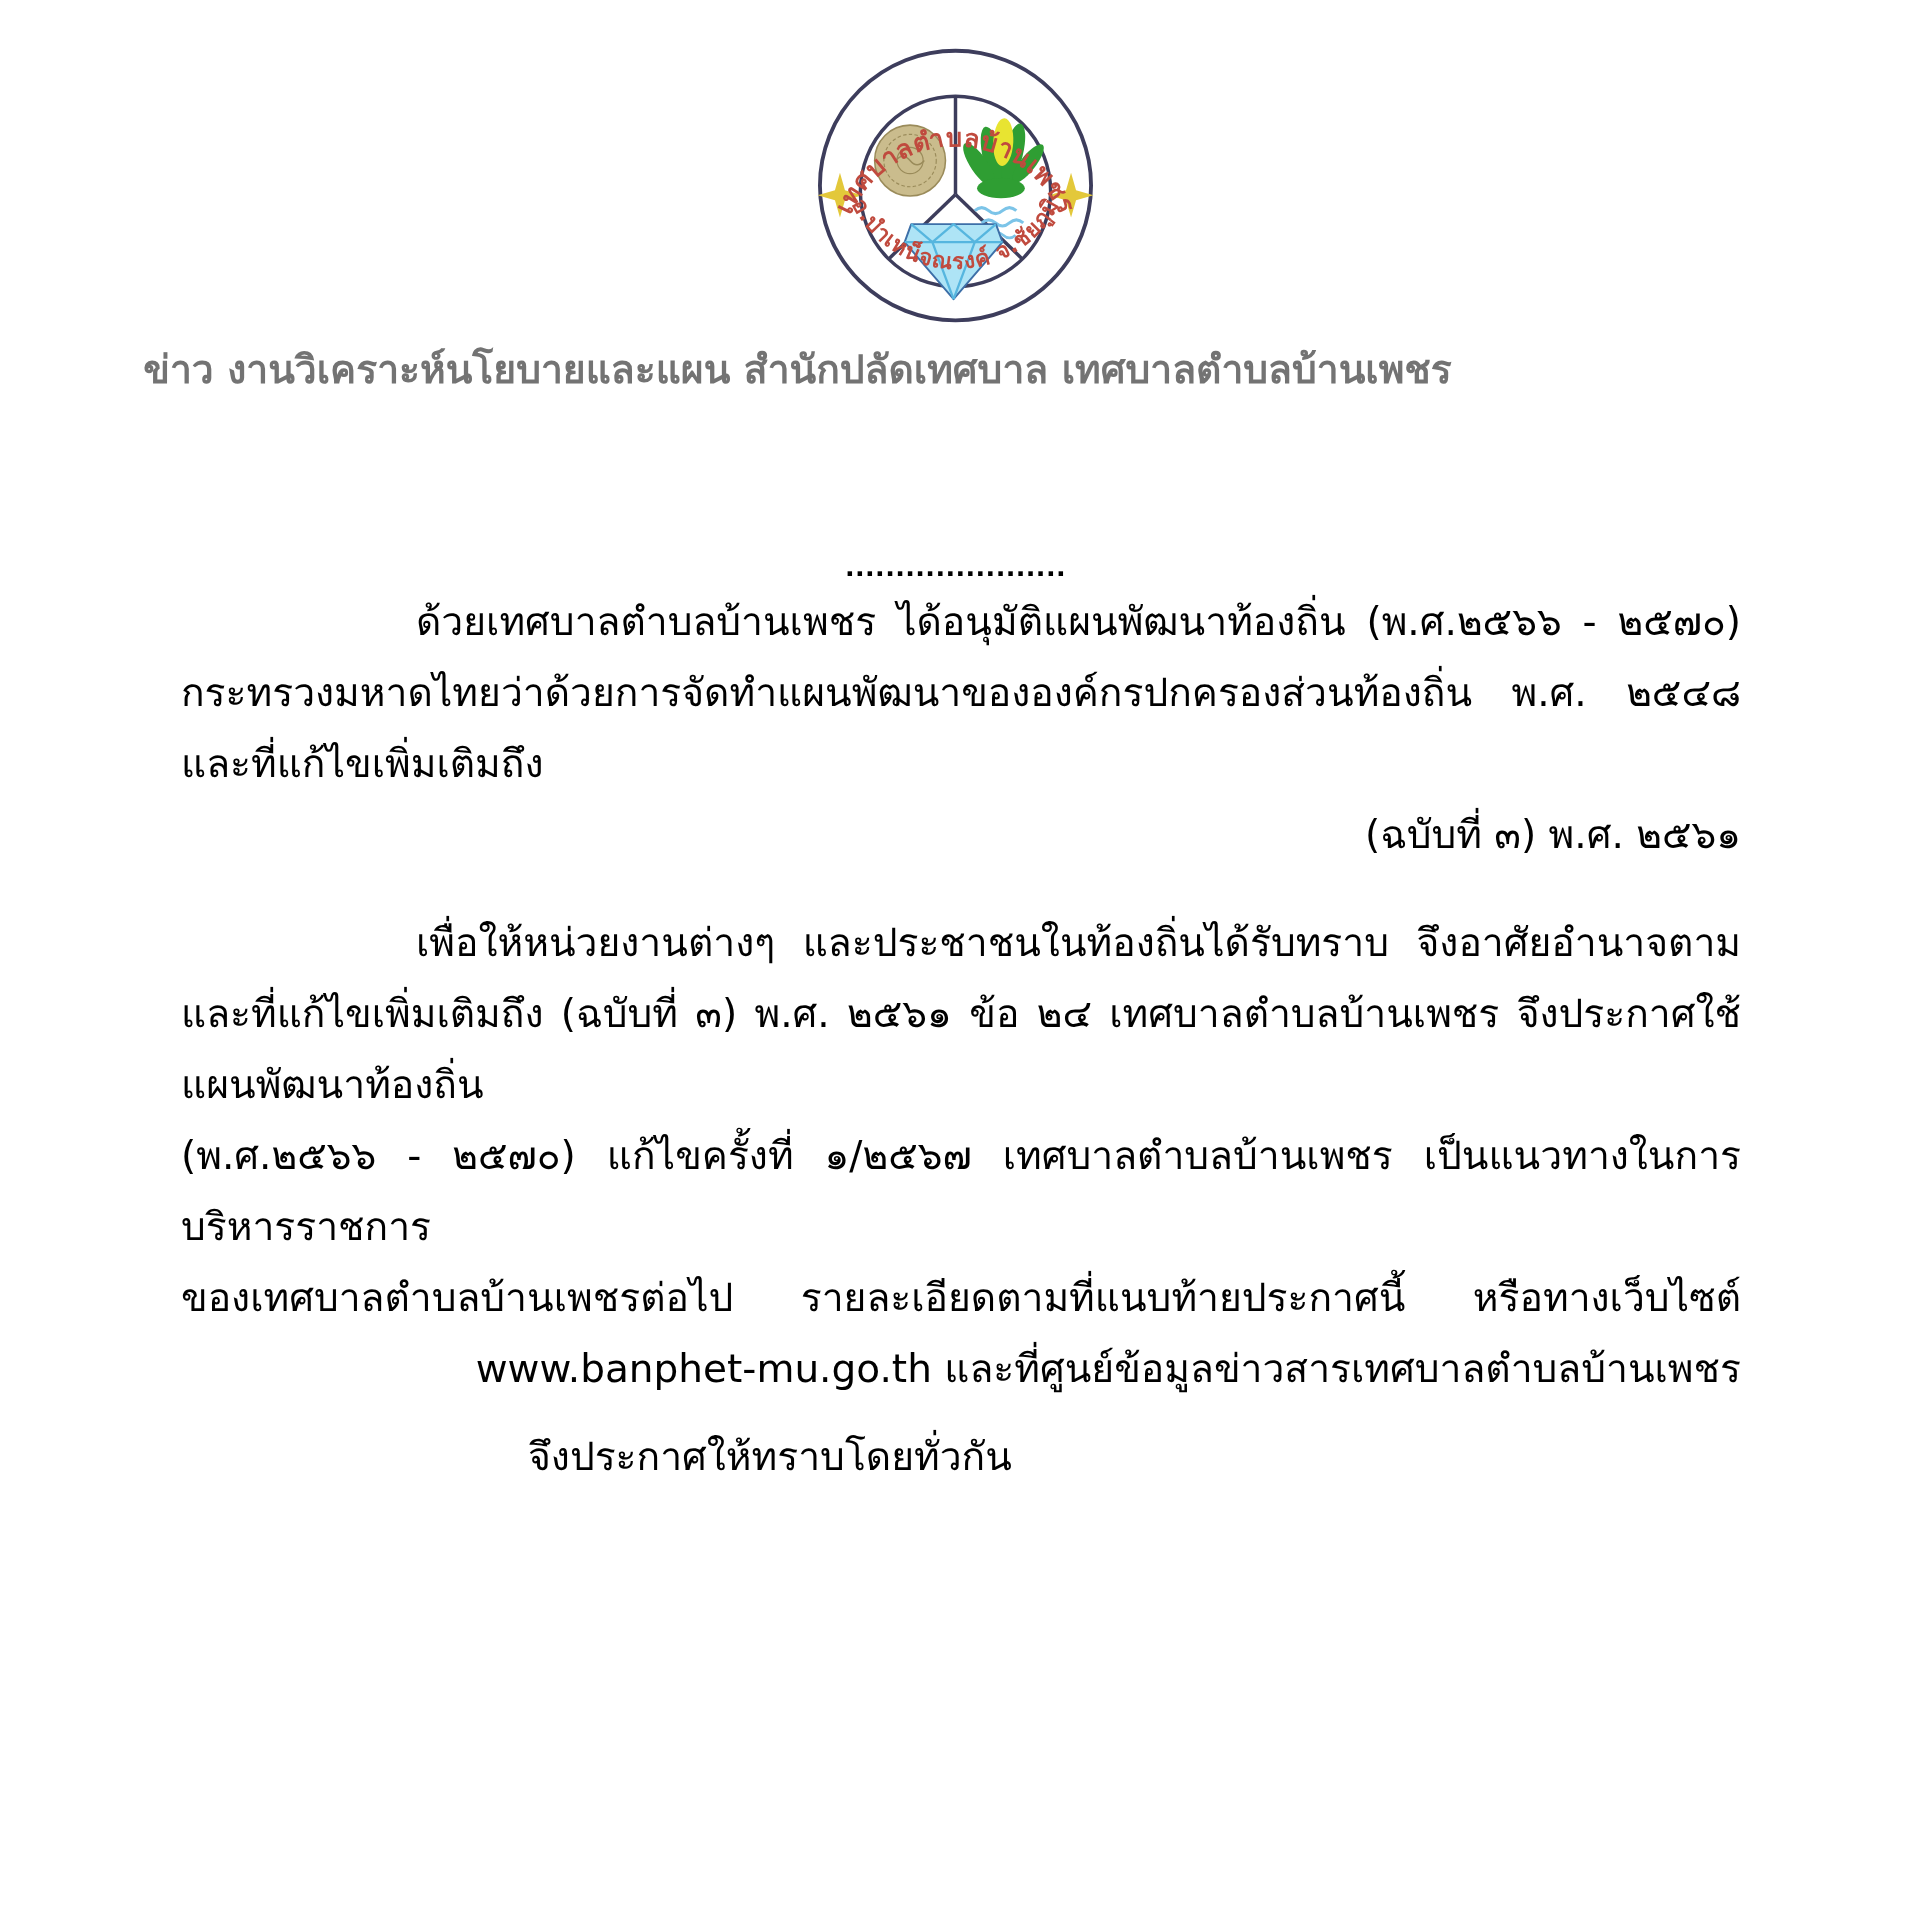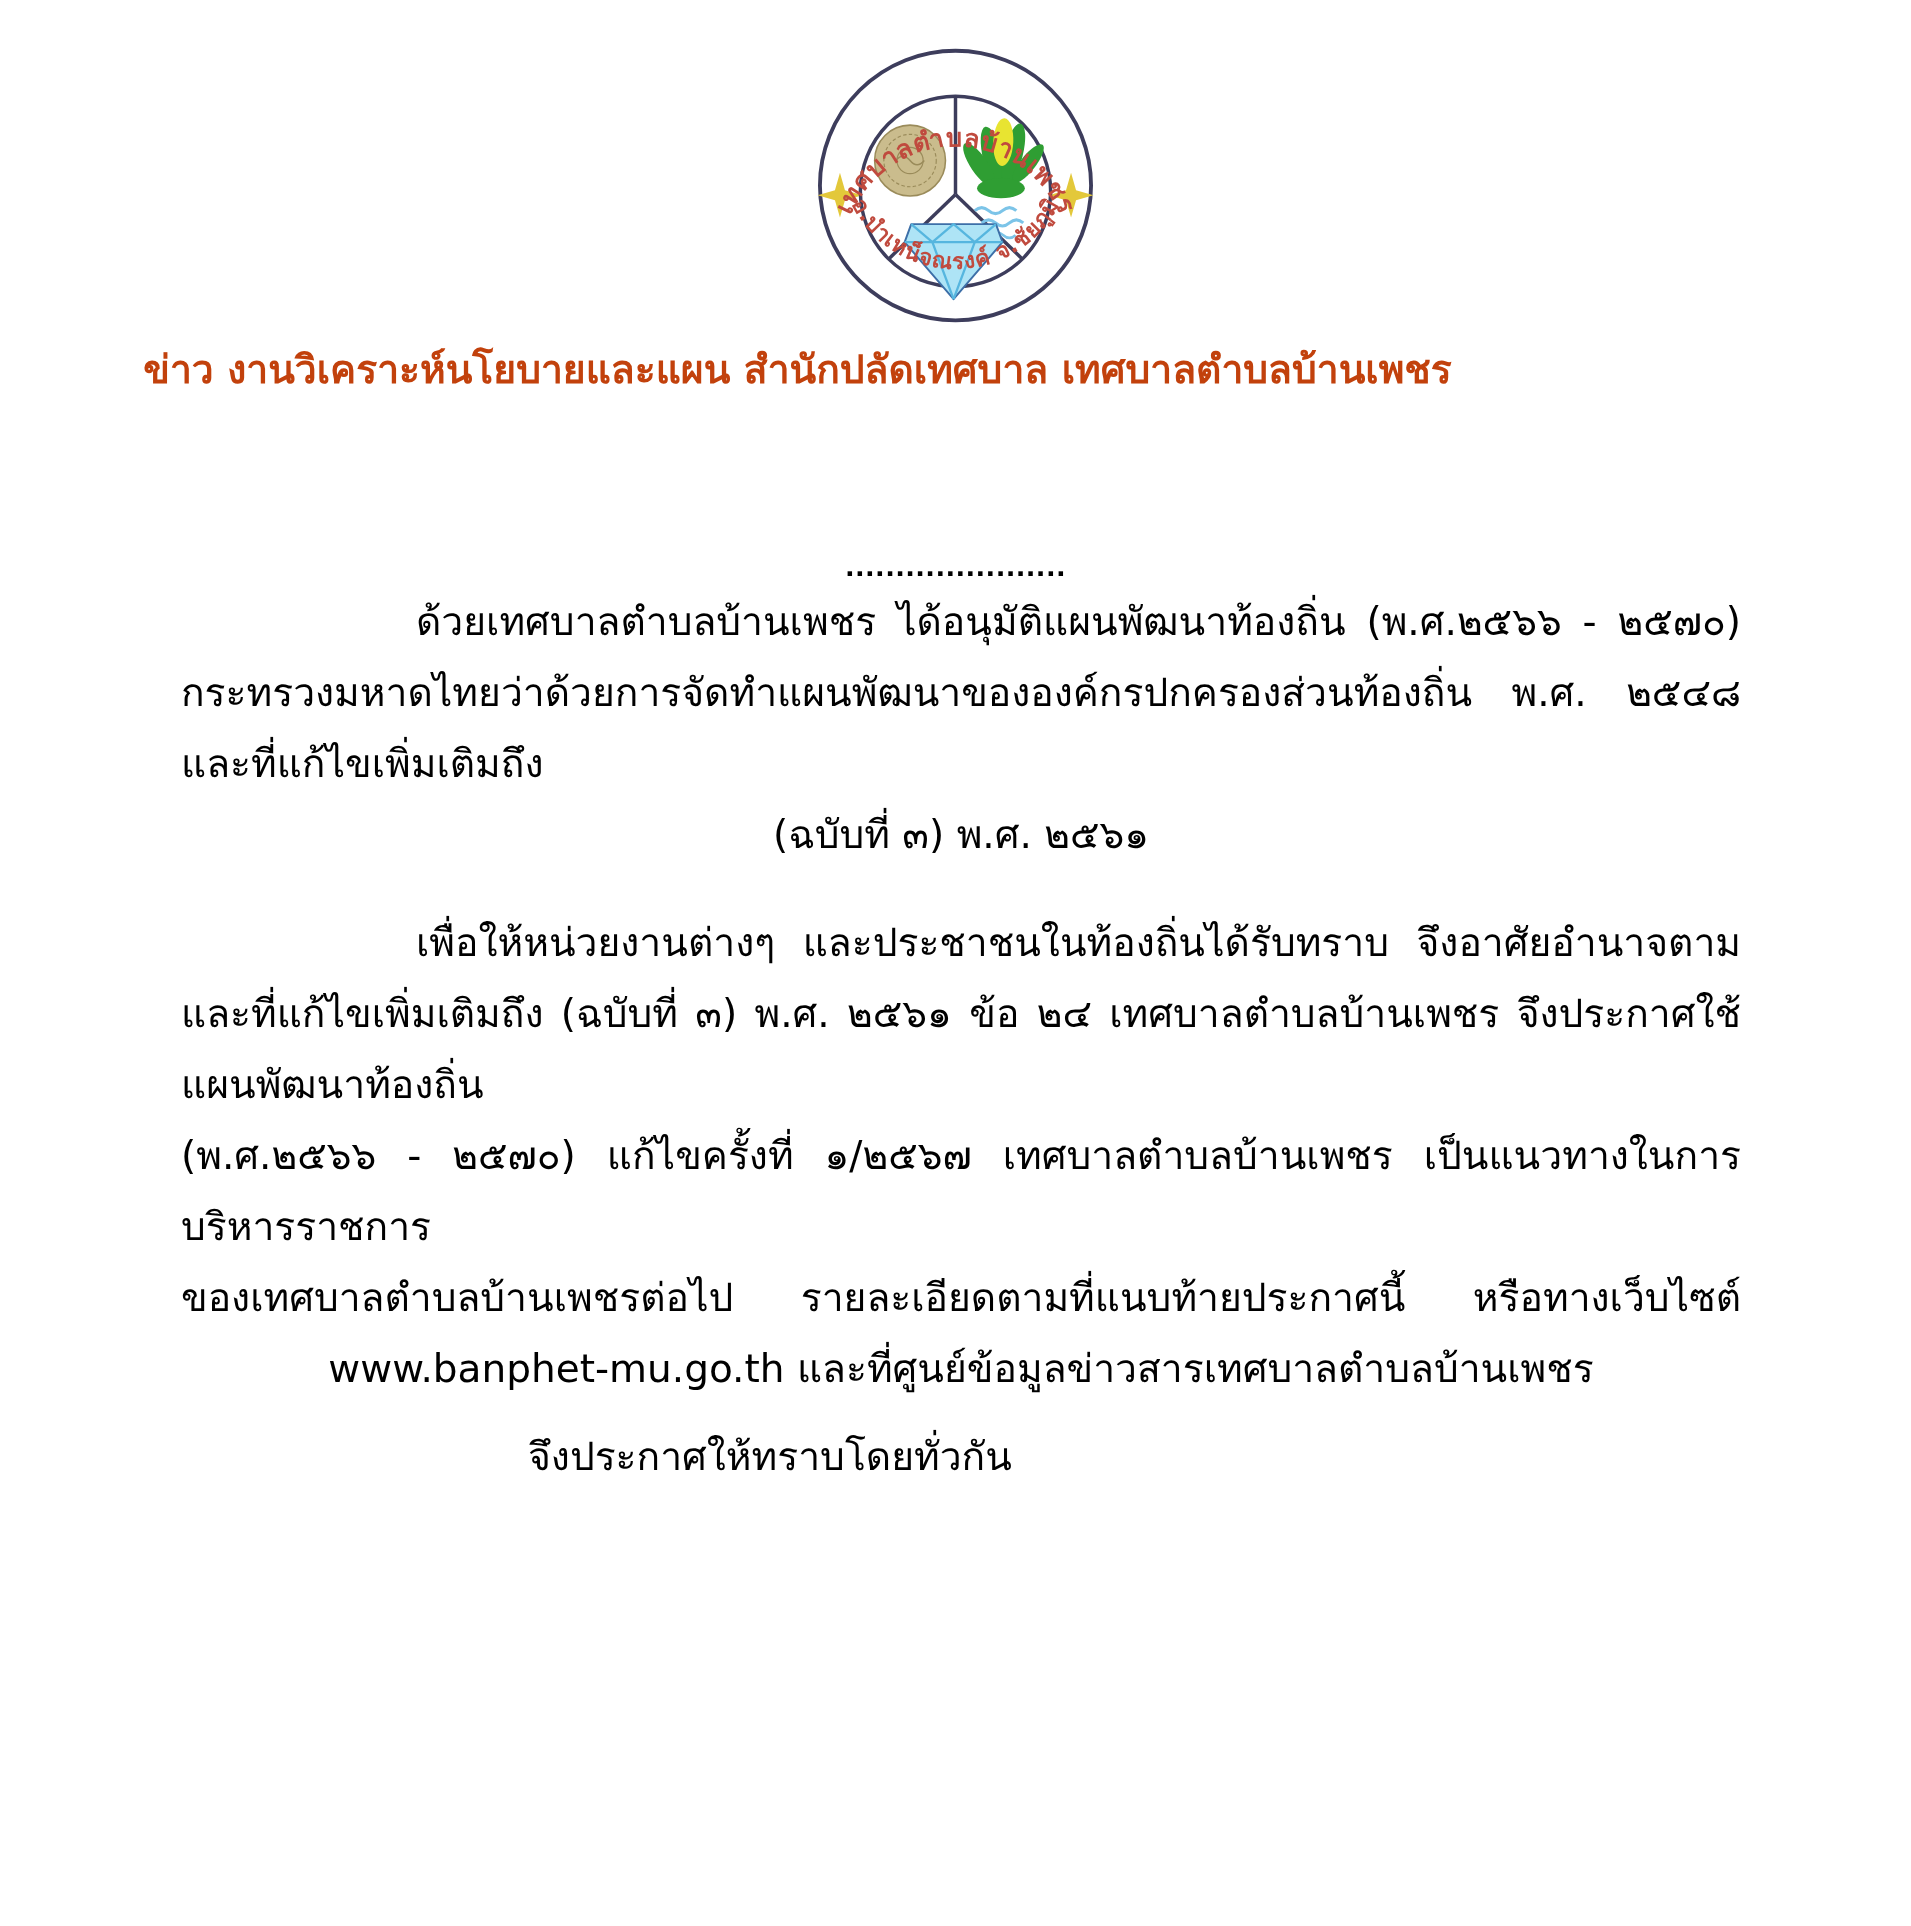--- a/index.html
+++ b/index.html
@@ -15,38 +15,38 @@
   .seal{position:absolute;left:813px;top:45px;width:285px;height:285px;}
   .seal svg{width:100%;height:100%;display:block;}
   .ring-fill{fill:#ffffff;}
   .coin-detail{stroke:#9a8b5a;fill:none;}
   .diamond-line{stroke:#56b6df;stroke-width:6;fill:none;stroke-linejoin:round;}
   .diamond-shape{stroke:#3d6fa8;stroke-width:5;stroke-linejoin:round;}
   .arc-text{font-weight:bold;letter-spacing:2px;}
   
   .title{
     position:absolute;top:339px;left:0;width:1595px;
-    text-align:center;font-weight:bold;font-size:39px;color:#c2410c;
+    text-align:center;font-weight:bold;font-size:39px;color:#737373;
   }
   .tline{line-height:62px;white-space:pre;}
   .dots{
     position:absolute;top:554px;left:0;width:1911px;
     text-align:center;font-size:25.4px;line-height:27px;letter-spacing:0.4px;
     font-weight:bold;
   }
   
   .bodytext{
     position:absolute;top:586px;left:181px;width:1560px;
     font-size:39px;line-height:71px;color:#000;
   }
   .para{margin:0;}
   .para-gap{margin-top:37px;}
   .jline{text-align:justify;text-align-last:justify;}
   .indent{text-indent:235px;}
-  .lline{text-align:center;}
+  .lline{text-align:right;}
   .closing{margin-top:17.3px;margin-left:347px;}
 </style>
 </head>
 <body>
 
 <div class="page">
 
   <div class="seal">
     <svg viewBox="0 0 740 740" xmlns="http://www.w3.org/2000/svg">
       <defs>

